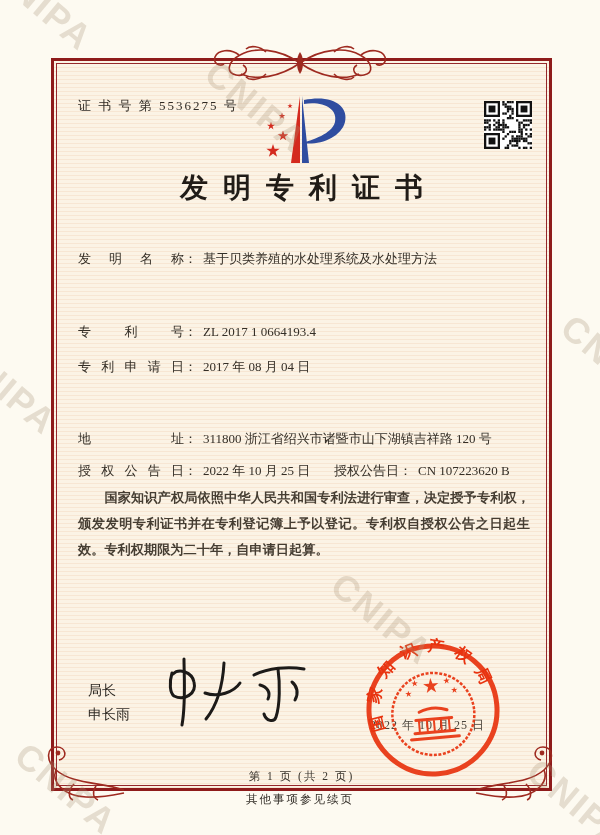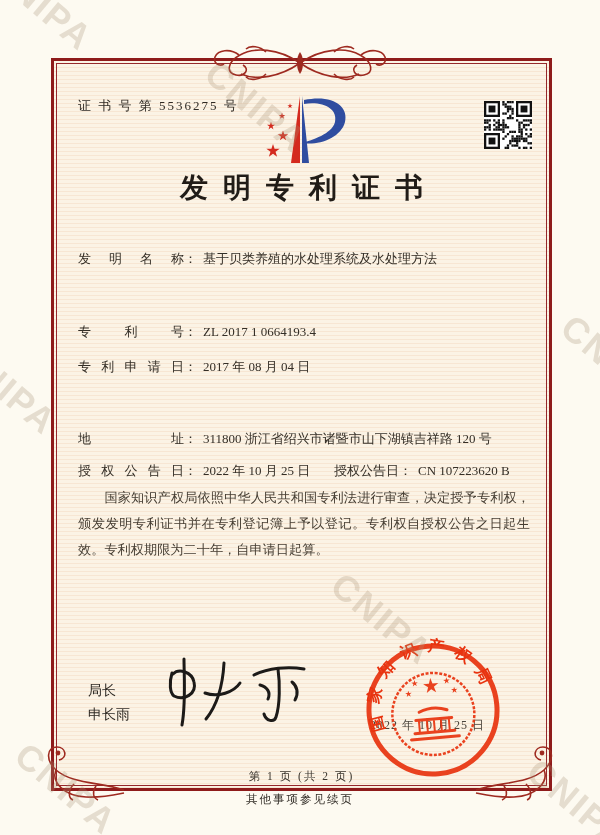--- a/index.html
+++ b/index.html
@@ -20,21 +20,21 @@
   .title{left:0;right:0;top:108px;text-align:center;font-size:28px;font-weight:bold;
          letter-spacing:15px;text-indent:15px;color:#211c17;}
 
   .frow{left:24px;font-size:13px;white-space:nowrap;color:#342e26;}
   .flabel{display:inline-block;width:106px;text-align:justify;text-align-last:justify;
           vertical-align:bottom;}
   .fval{margin-left:6px;}
   .fpair2{position:absolute;left:256px;top:0;}
 
   .bodytext{left:24px;top:424px;width:452px;font-size:13.2px;line-height:26px;
-            color:#453d32;text-align:justify;}
+            color:#453d32;text-align:justify;font-weight:bold;}
   .bodytext p{margin:0;text-indent:2em;}
 
   .director{left:34px;top:618px;font-size:14px;line-height:24px;color:#2f2a24;
             font-family:Liberation Serif, serif;}
   .sig{left:88px;top:592px;width:180px;height:80px;}
   .issue-date{left:316px;top:656px;font-size:12px;color:#4a443c;letter-spacing:1px;}
   .seal{left:306px;top:576px;width:146px;height:146px;transform:rotate(-5deg);}
   .pageinfo{left:0;right:0;top:708px;text-align:center;font-size:11.5px;letter-spacing:2px;color:#3a342c;}
 
   .contnote{position:absolute;left:0;right:0;top:792px;text-align:center;

